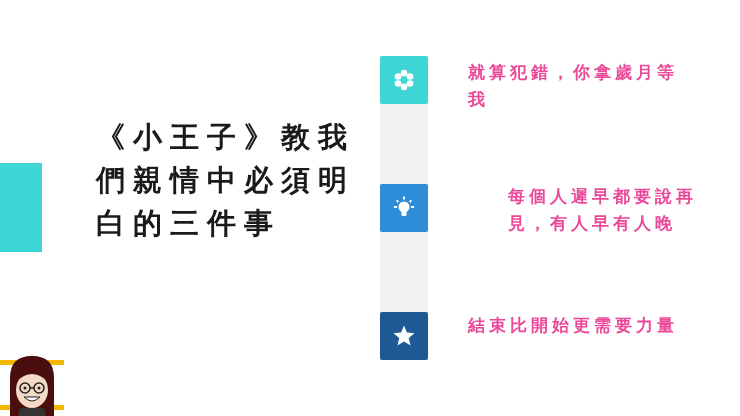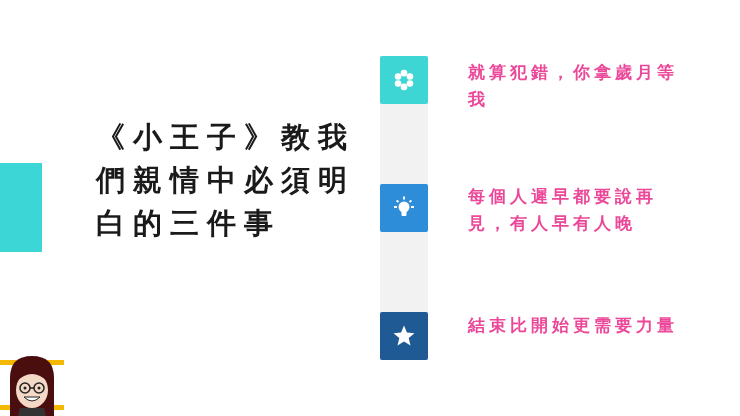--- a/index.html
+++ b/index.html
@@ -41,21 +41,21 @@
       <circle cx="13" cy="12" r="5.5"></circle>
       <rect x="10.5" y="15" width="5" height="6" rx="1"></rect>
       <rect x="12" y="1.5" width="2" height="3"></rect>
       <rect x="3" y="11" width="3" height="2"></rect>
         <rect x="20" y="11" width="3" height="2"></rect>
       <rect x="5.5" y="5" width="2" height="2.5" transform="rotate(-45 6.5 6.2)"></rect>
       <rect x="18.5" y="5" width="2" height="2.5" transform="rotate(45 19.5 6.2)"></rect>
     </g>
   </svg>
 </div>
-<div class="item-text" style="top:183px;">每個人遲早都要說再見，有人早有人晚</div>
+<div class="item-text" style="top:183px;margin-left:40px;">每個人遲早都要說再見，有人早有人晚</div>
 
 <div class="icon-box" style="top:312px;background:#1f5a95;">
   <svg width="24" height="24" viewBox="0 0 24 24">
     <polygon fill="#ffffff" points="12,1.5 14.9,8.6 22.5,9.2 16.7,14.1 18.5,21.6 12,17.6 5.5,21.6 7.3,14.1 1.5,9.2 9.1,8.6"></polygon>
   </svg>
 </div>
 <div class="item-text" style="top:312px;font-family:Liberation Serif, serif;">結束比開始更需要力量</div>
 
 <svg class="avatar" viewBox="0 0 66 64">
   <rect x="0" y="8" width="64" height="5" fill="#f5b800"></rect>

